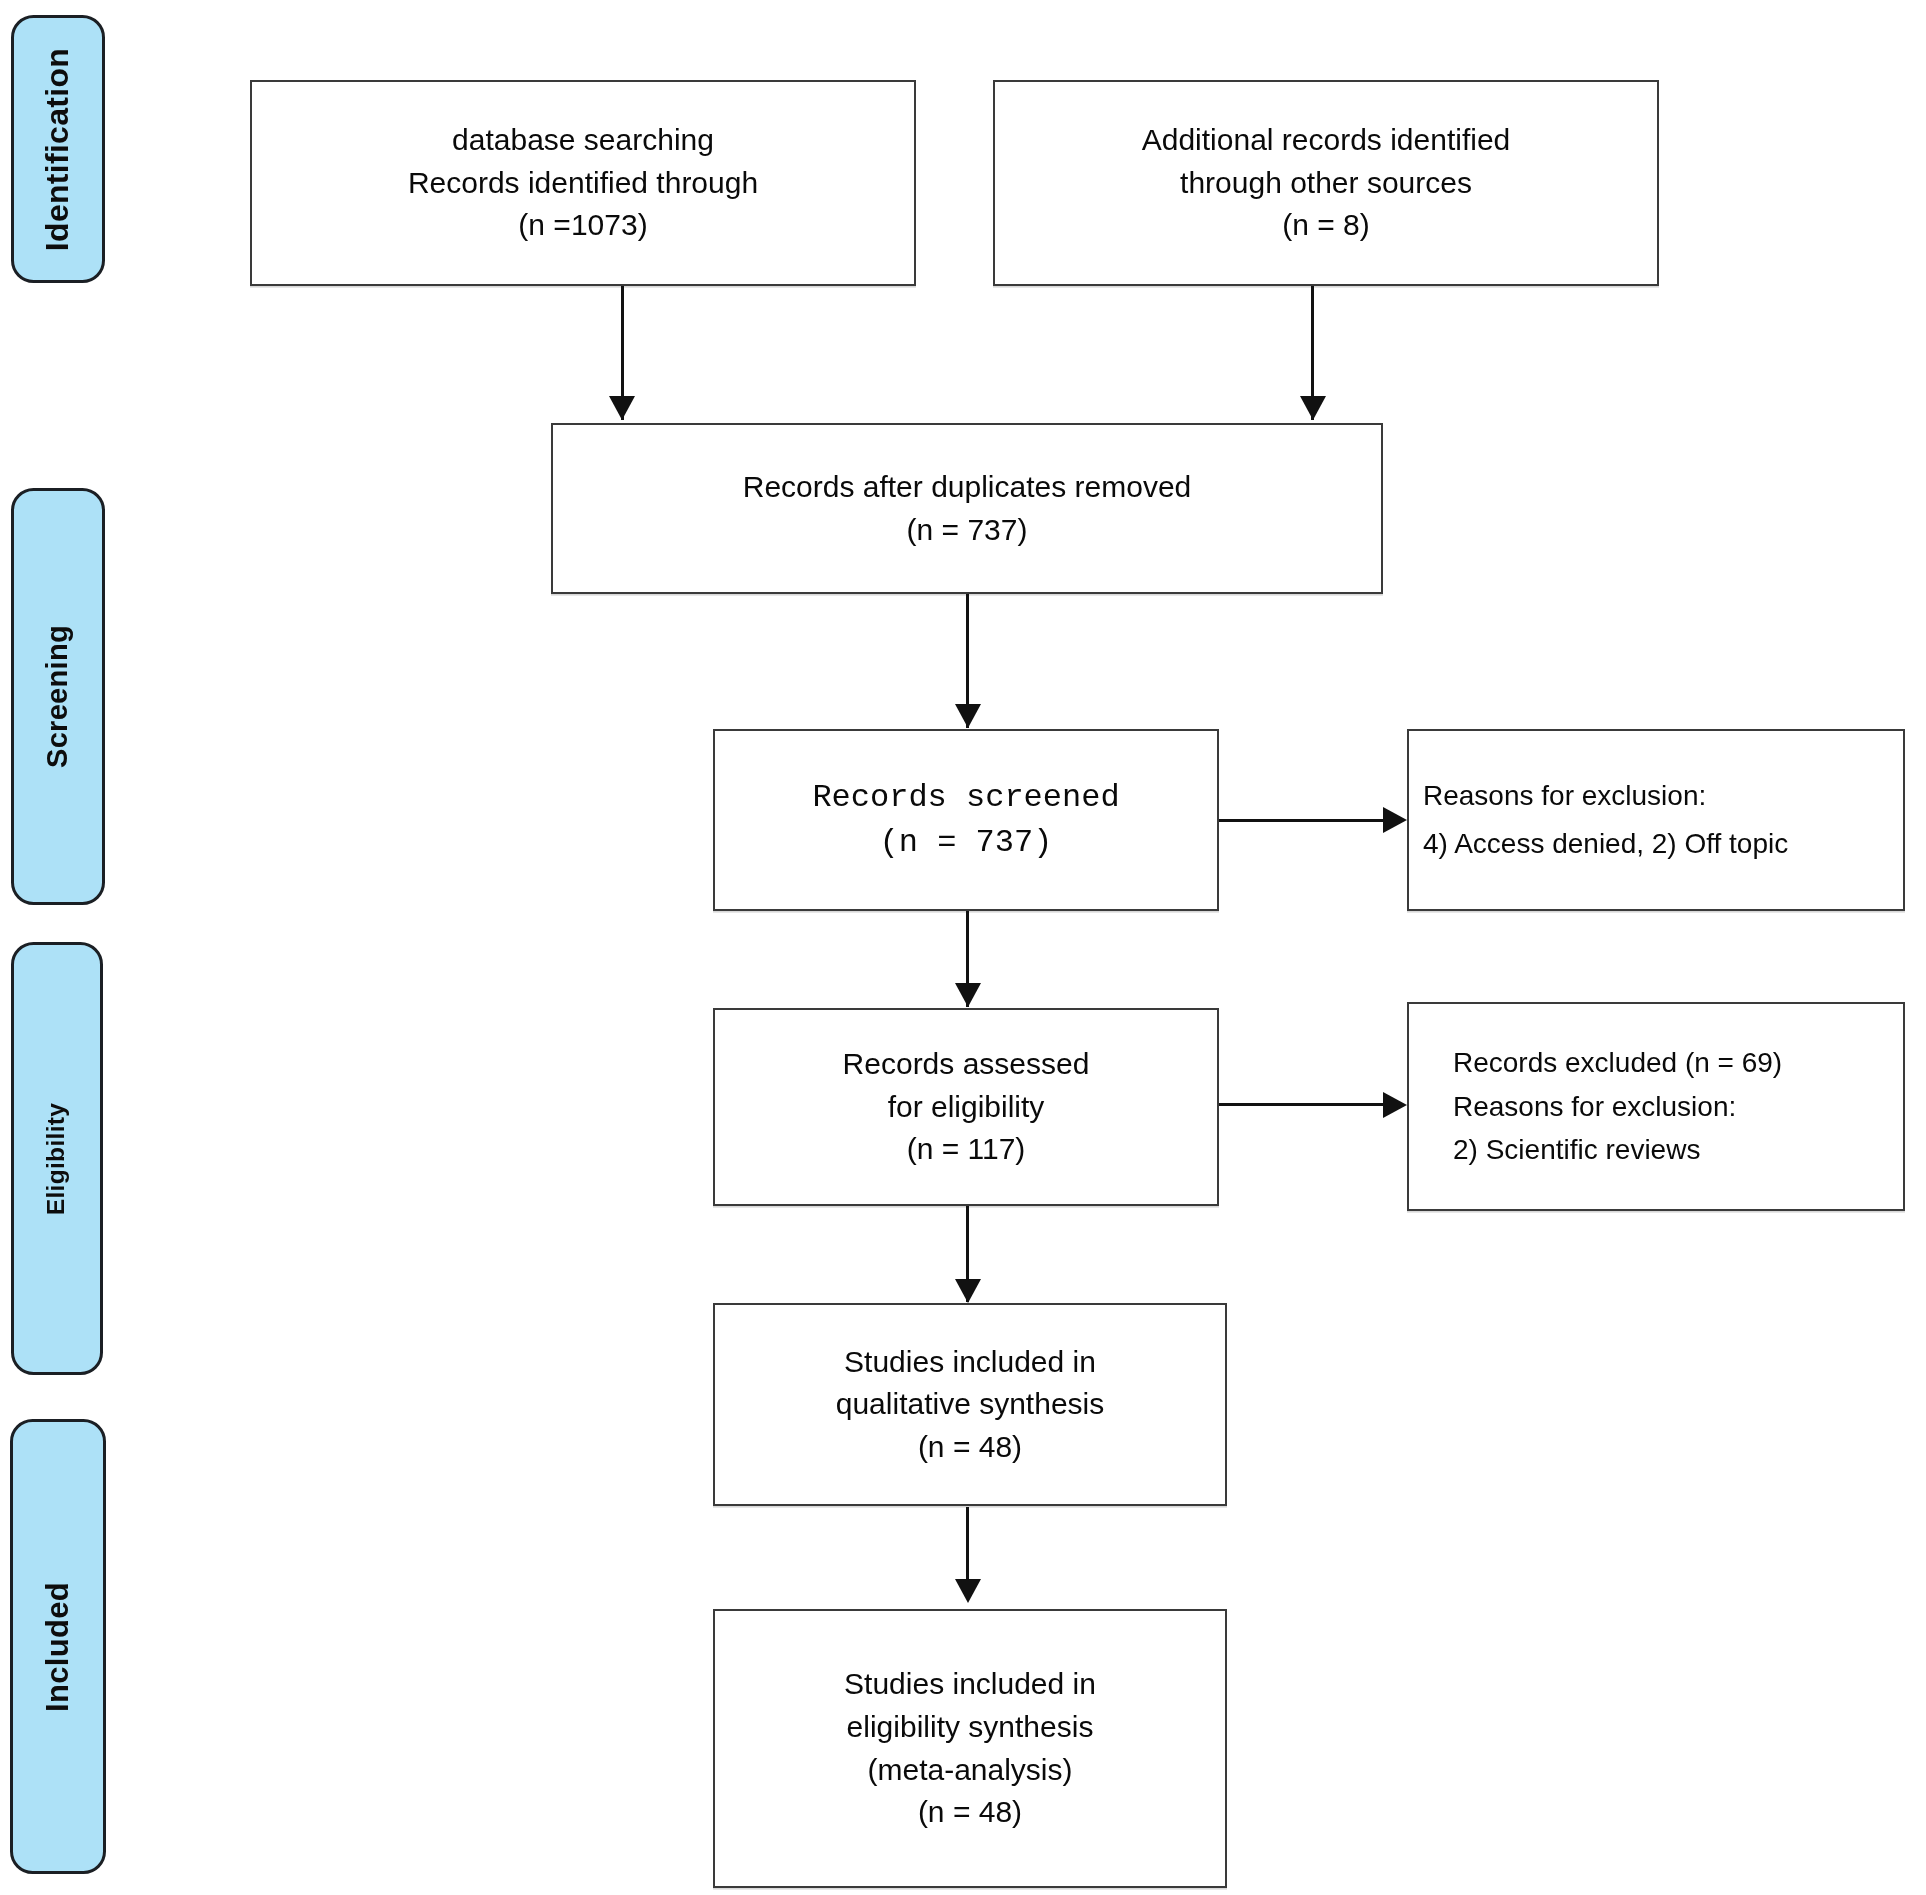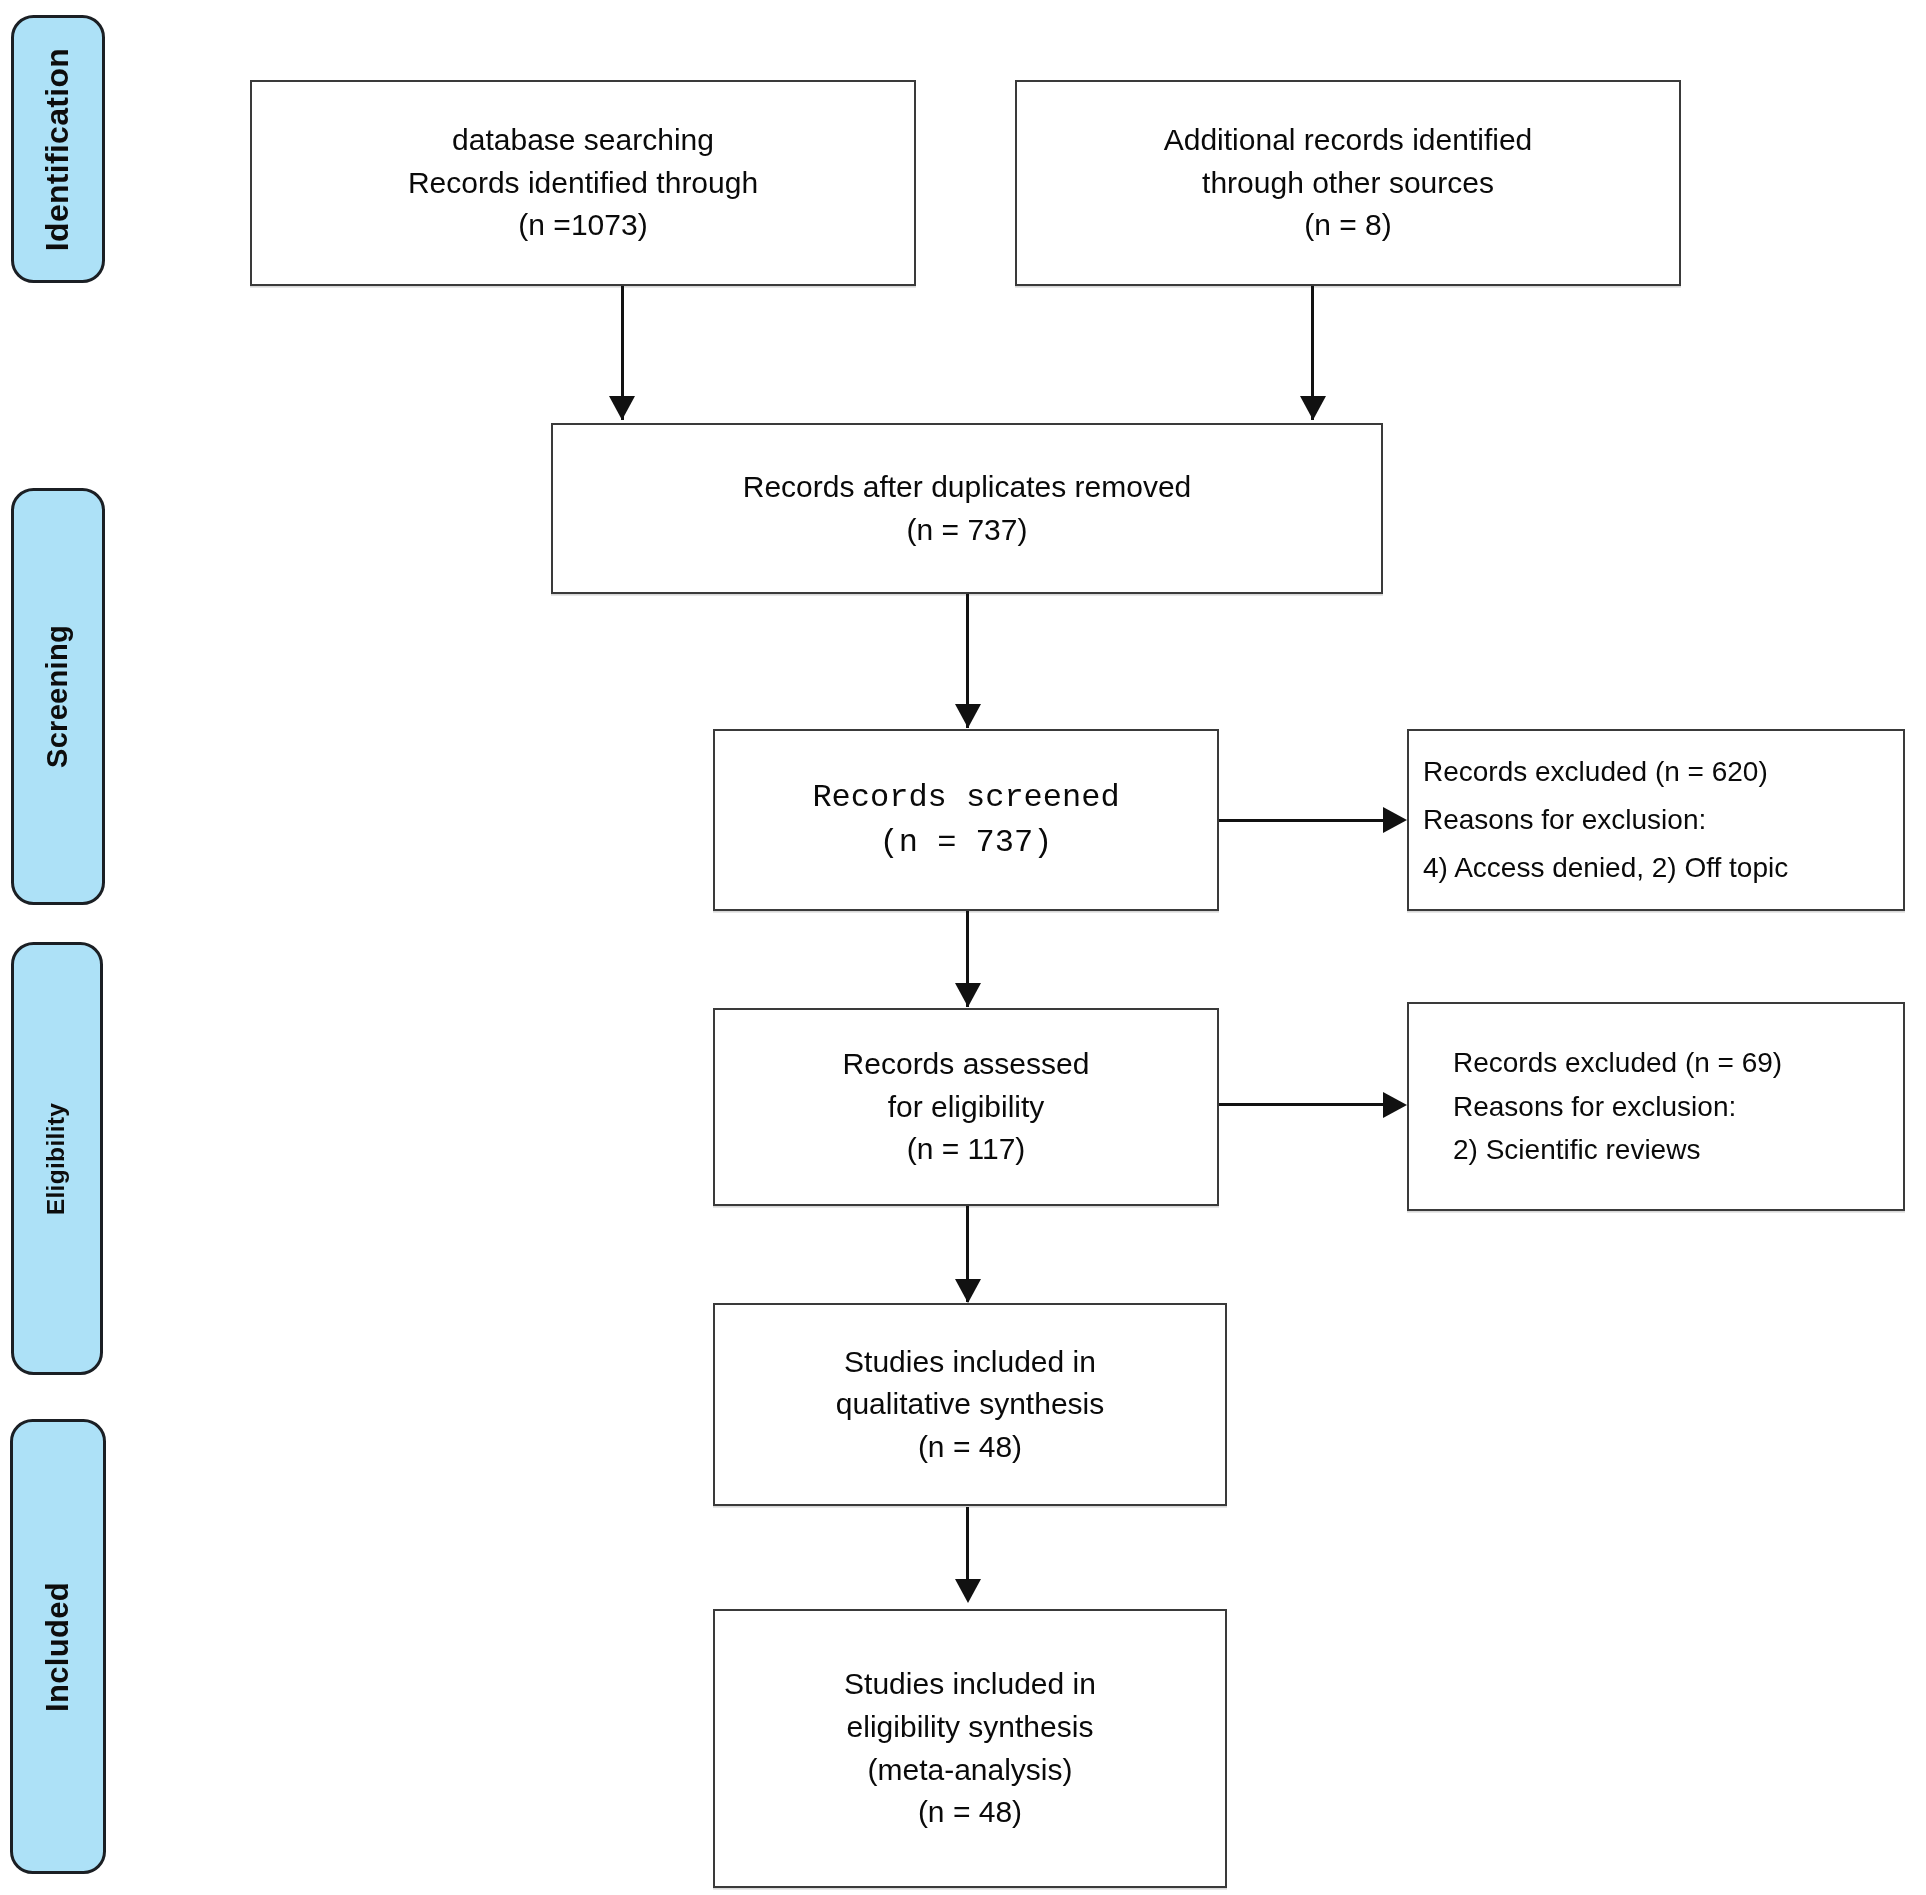--- a/index.html
+++ b/index.html
@@ -111,21 +111,21 @@
   </div>
 
   <div class="fbox" style="left:250px; top:80px; width:666px; height:206px;">
     <div class="btext" style="font-size:30px;">
       <div>database searching</div>
       <div>Records identified through</div>
       <div>(n =1073)</div>
     </div>
   </div>
 
-  <div class="fbox" style="left:1015px; top:80px; width:666px; height:206px;">
+  <div class="fbox" style="left:993px; top:80px; width:666px; height:206px;">
     <div class="btext" style="font-size:30px;">
       <div>Additional records identified</div>
       <div>through other sources</div>
       <div>(n = 8)</div>
     </div>
   </div>
 
   <div class="vline" style="left:621px; top:286px; height:134px;"></div>
   <div class="arrow-down" style="left:609px; top:396px;"></div>
 
@@ -147,21 +147,20 @@
       <div>Records screened</div>
       <div>(n = 737)</div>
     </div>
   </div>
 
   <div class="hline" style="left:1219px; top:819px; width:171px;"></div>
   <div class="arrow-right" style="left:1383px; top:807px;"></div>
 
   <div class="fbox left-align" style="left:1407px; top:729px; width:498px; height:182px;">
     <div class="btext" style="font-size:28px;">
-      <div>Records excluded (n = 620)</div>
       <div>Reasons for exclusion:</div>
       <div>4) Access denied, 2) Off topic</div>
     </div>
   </div>
 
   <div class="vline" style="left:966px; top:911px; height:96px;"></div>
   <div class="arrow-down" style="left:955px; top:983px;"></div>
 
   <div class="fbox" style="left:713px; top:1008px; width:506px; height:198px;">
     <div class="btext" style="font-size:30px;">

